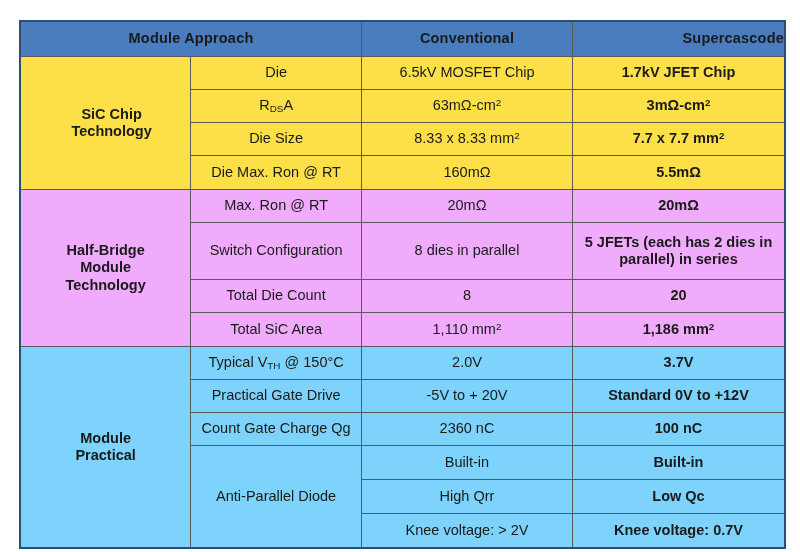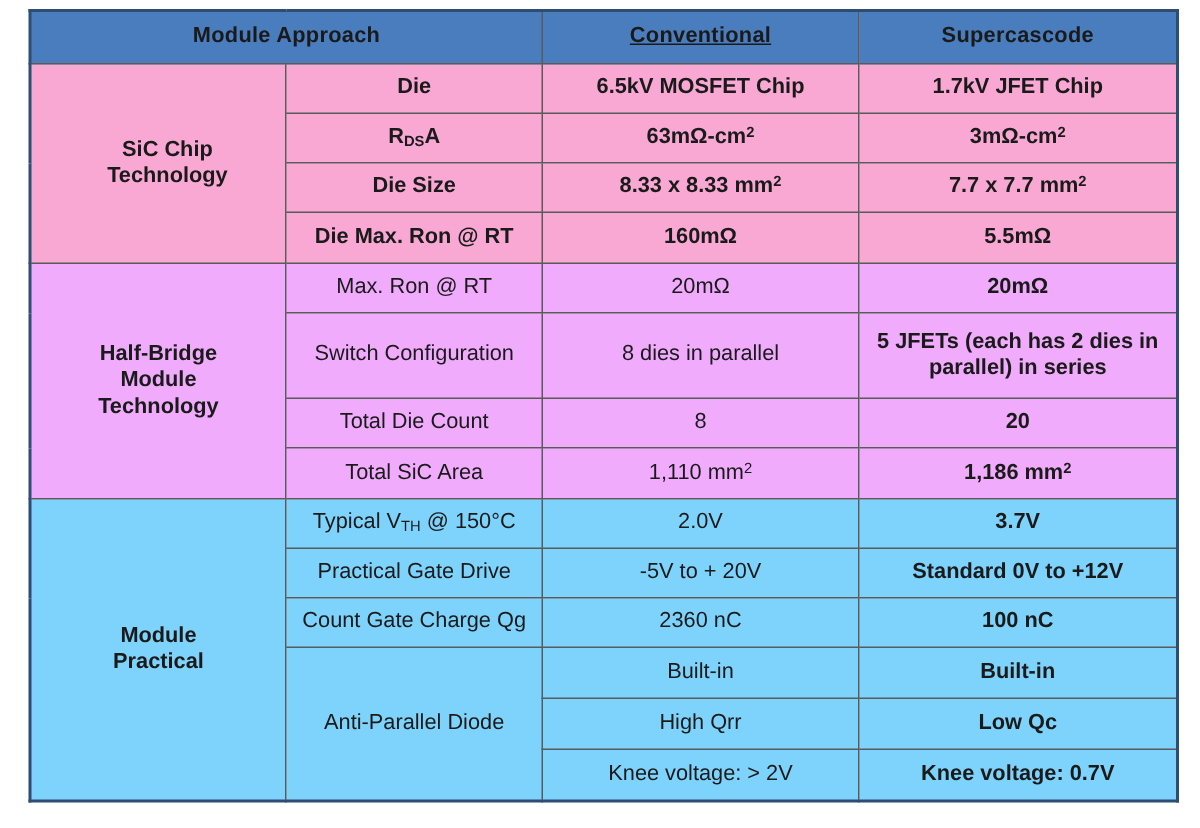--- a/index.html
+++ b/index.html
@@ -17,21 +17,21 @@
   #page {
     position: relative;
     width: 800px;
     height: 552px;
     background: #ffffff;
   }
 
   table.comparison {
     position: absolute;
     left: 19px;
-    top: 6px;
+    top: 20px;
     width: 761px;
     border-collapse: collapse;
     table-layout: fixed;
     border: 2px solid #2e4d73;
   }
 
   table.comparison td,
   table.comparison th {
     border: 1px solid #5a5a5a;
     padding: 0;
@@ -47,21 +47,21 @@
     background: #4a7dbd;
     color: #ffffff;
     font-weight: bold;
     font-size: 16px;
     height: 34px;
     border: 1px solid #2e4d73;
     letter-spacing: .2px;
   }
 
   
-  tr.sec-a td { background: #f9a8d4; font-weight: bold; }
+  tr.sec-a td { background: #fde047; }
   tr.sec-b td { background: #f0abfc; }
   tr.sec-c td { background: #7dd3fc; }
 
   
   td.group-label {
     font-weight: bold;
     font-size: 15px;
     color: #111111;
     border-right: 2px solid #4a4a4a;
   }
@@ -97,22 +97,22 @@
 </head>
 <body>
 
 <div id="page">
 
   <table class="comparison">
 
     <thead>
       <tr>
         <th colspan="2" style="width:340px;">Module Approach</th>
-        <th style="width:210px;text-decoration:underline;">Conventional</th>
-        <th style="width:211px;">Supercascode</th>
+        <th style="width:210px;">Conventional</th>
+        <th style="width:211px;text-align:right;">Supercascode</th>
       </tr>
     </thead>
 
     <tbody>
 
       <tr class="sec-a h33">
         <td class="group-label" rowspan="4" style="width:143px;padding-left:12px;">
           <span>SiC  Chip</span><br>
           <span>Technology</span>
         </td>

